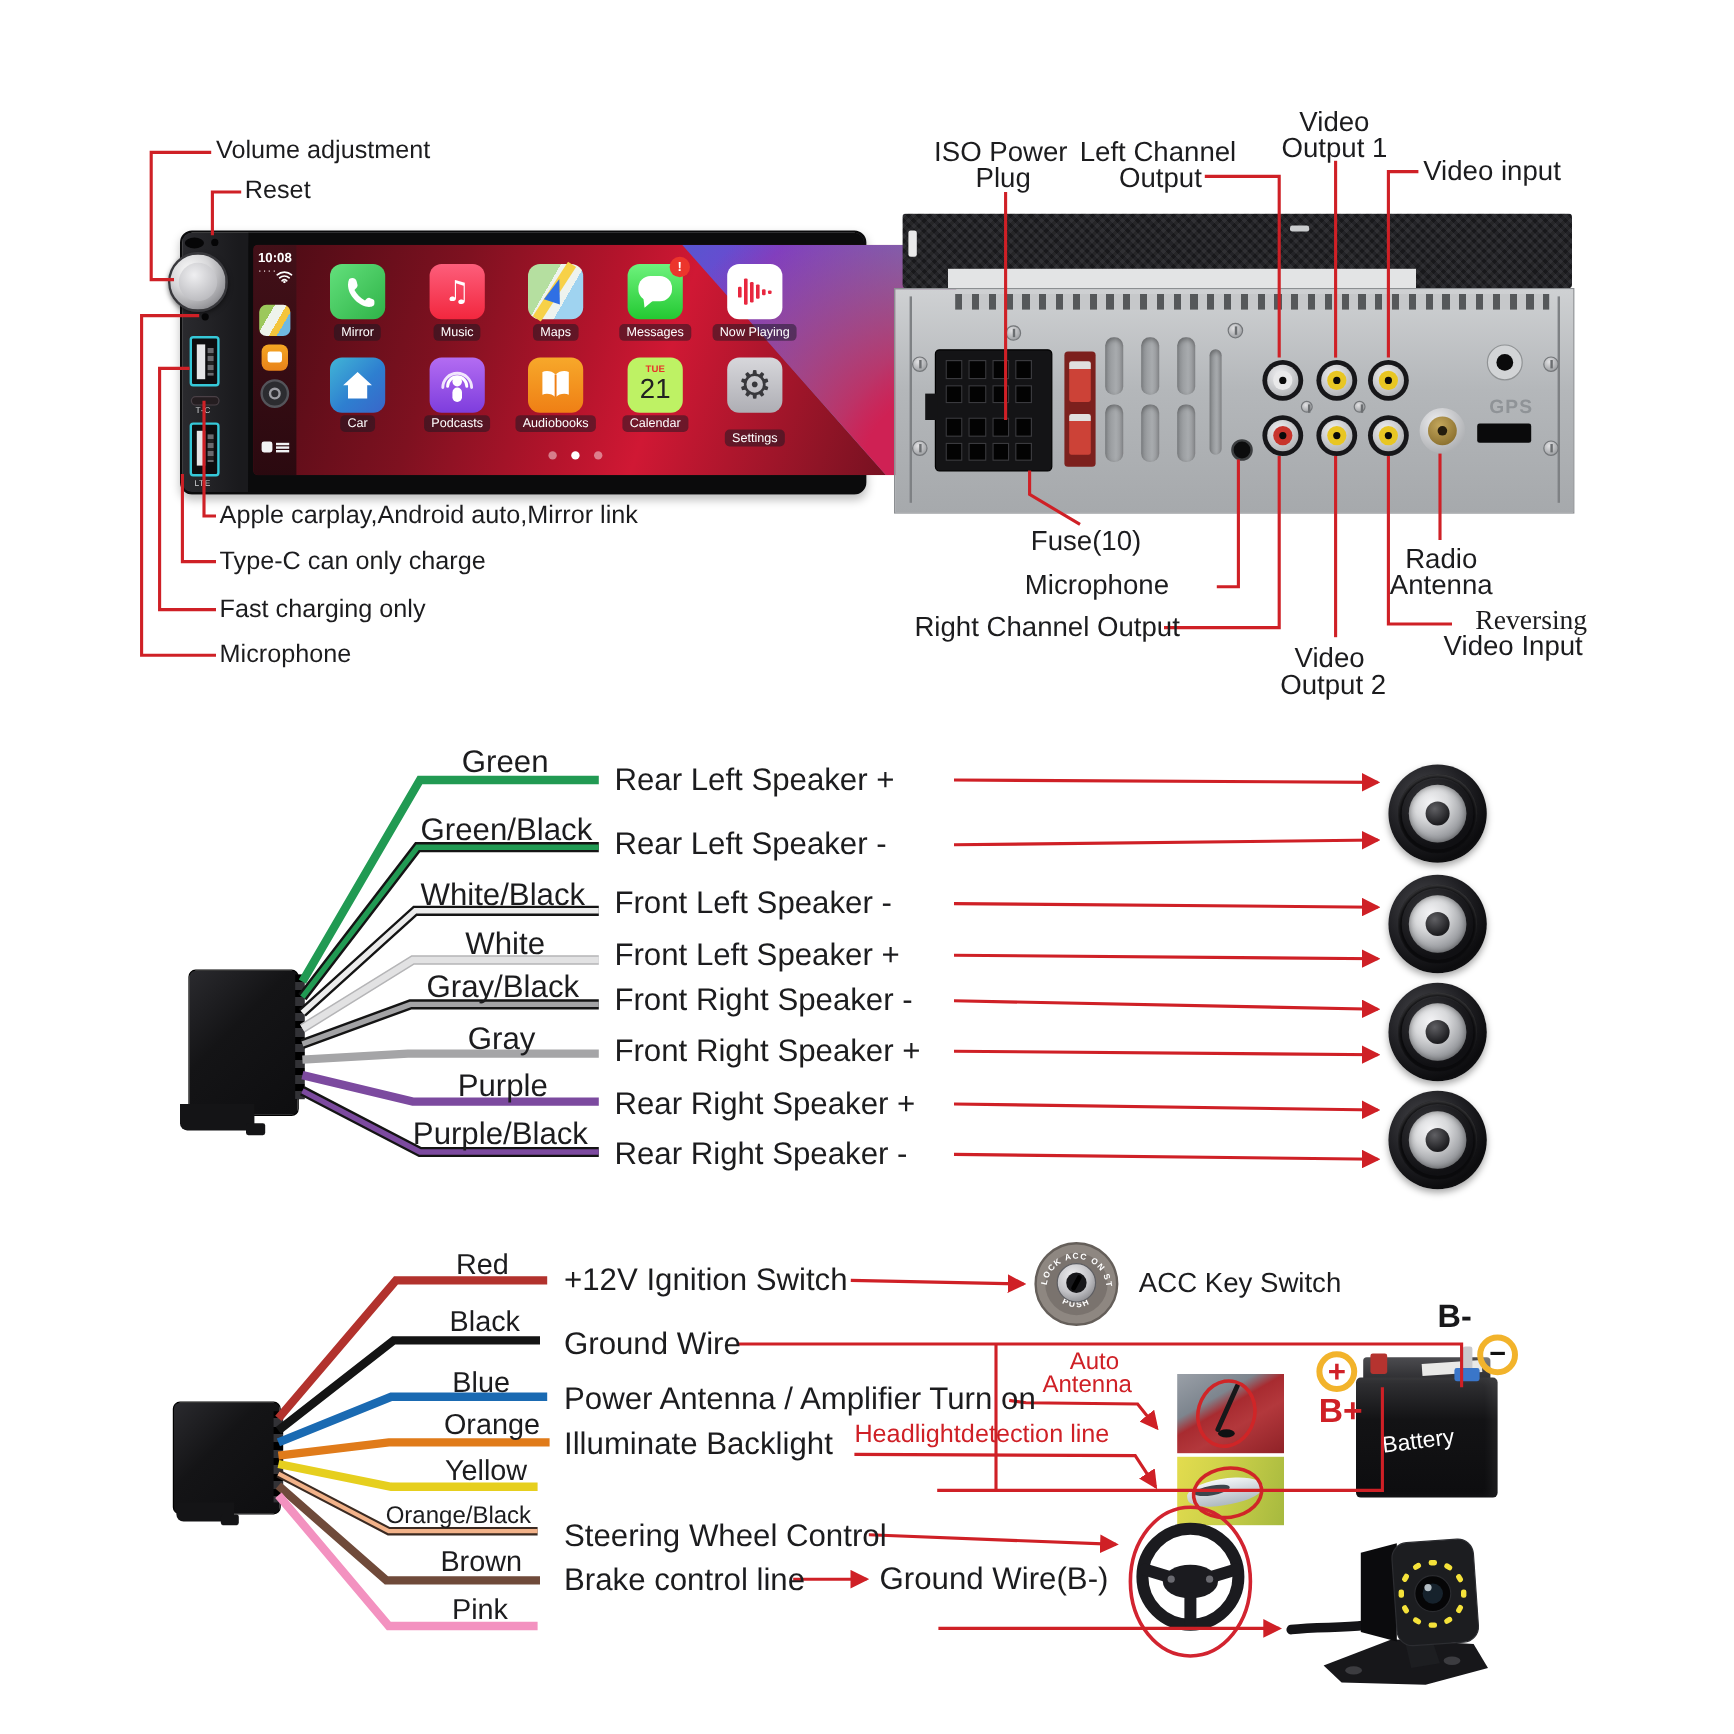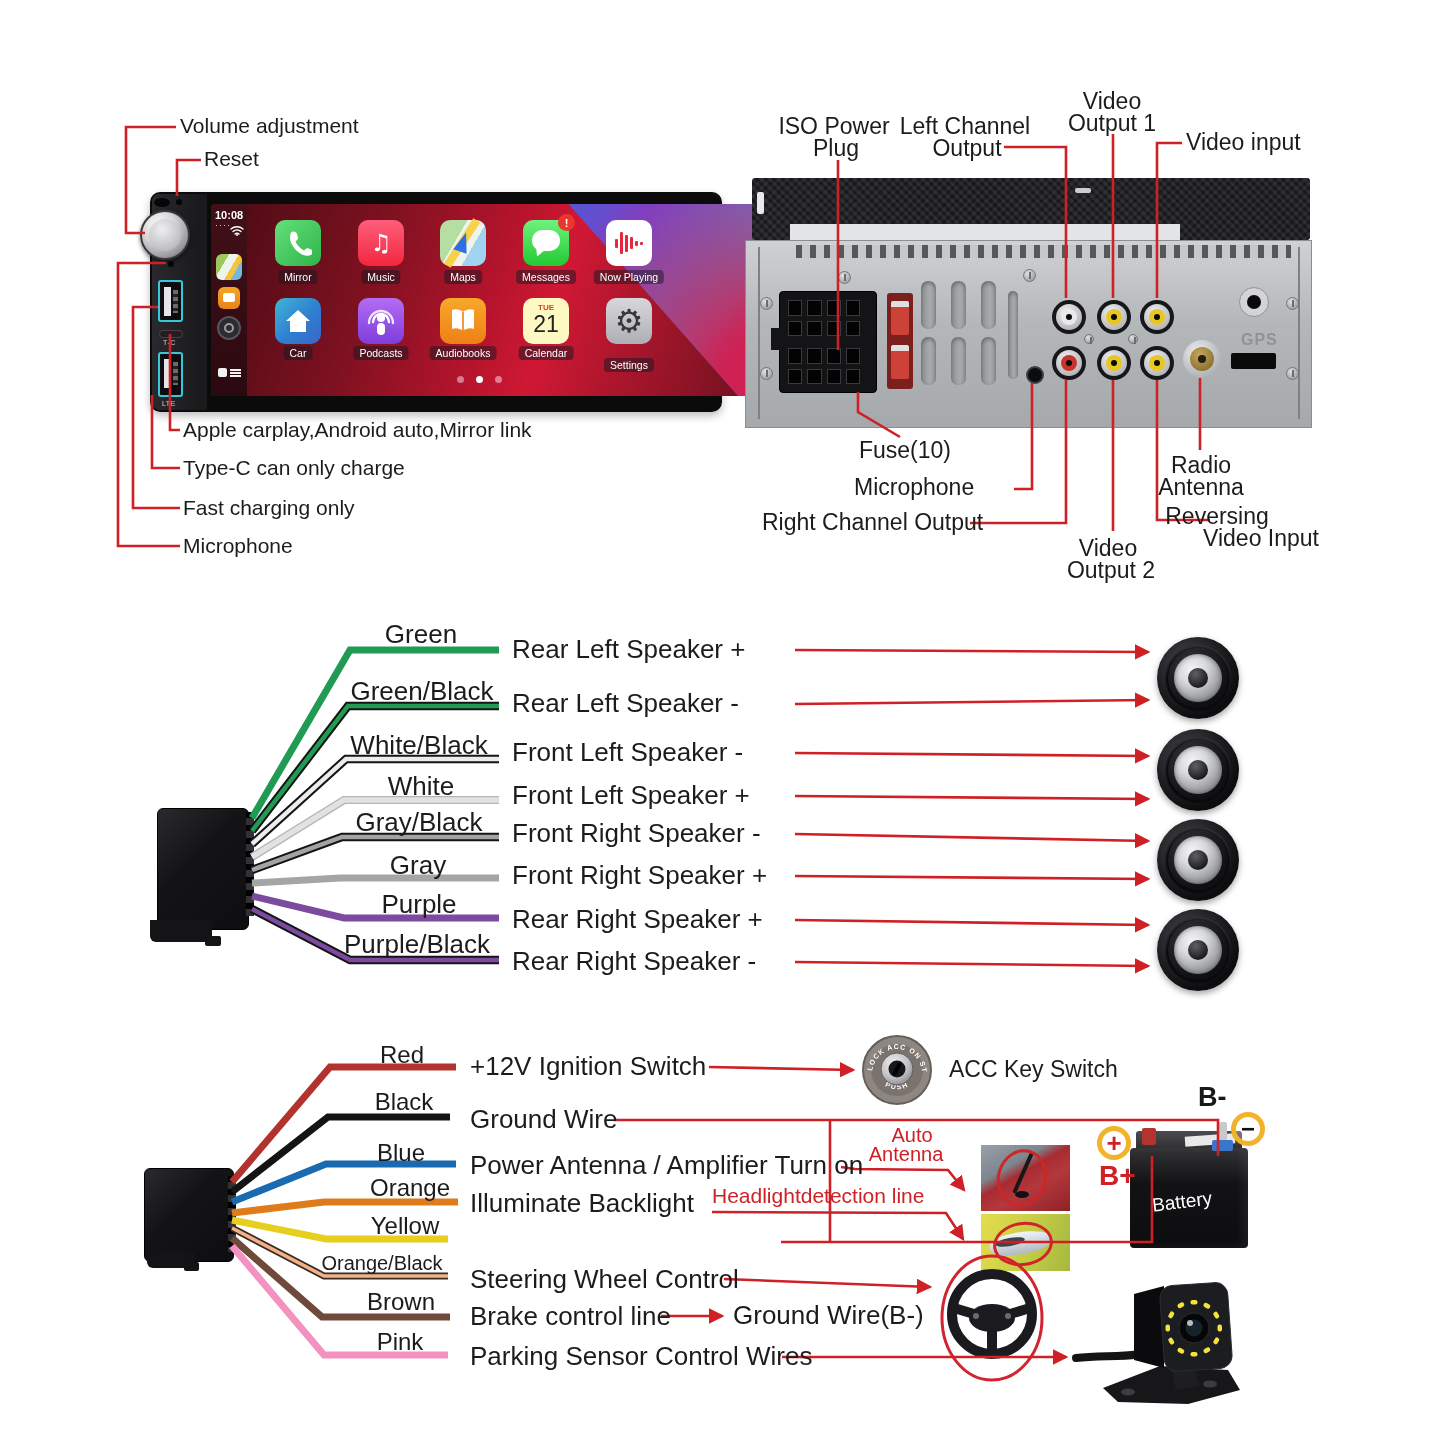--- a/index.html
+++ b/index.html
@@ -204,21 +204,21 @@
             <path d="M8,18 a8,8 0 1 1 16,0" stroke="#fff" stroke-width="2.4" fill="none" stroke-linecap="round"></path>
             <path d="M4,19 a12,12 0 1 1 24,0" stroke="#fff" stroke-width="2.4" fill="none" stroke-linecap="round" opacity=".85"></path>
           </svg>
         </div>
         <div class="app" style="left:252px;top:94px;background:linear-gradient(180deg,#f7a82a,#ef7f15);">
           <svg class="abs" style="left:0;top:0;" width="46" height="46" viewBox="0 0 46 46">
             <path d="M23,14 C20,11 15,10.5 12,12 L12,31 C15,29.5 20,30 23,33 C26,30 31,29.5 34,31 L34,12 C31,10.5 26,11 23,14 Z" fill="#fff"></path>
             <path d="M23,14 L23,33" stroke="#ef7f15" stroke-width="1.6"></path>
           </svg>
         </div>
-        <div class="app" style="left:335px;top:94px;background:#fef9c3;">
+        <div class="app" style="left:335px;top:94px;background:#bef264;">
           <div class="lbl ctr" style="left:23px;top:6px;font-size:8px;font-weight:bold;color:#e8332a;">TUE</div>
           <div class="lbl ctr" style="left:23px;top:14px;font-size:23px;color:#222;">21</div>
         </div>
         <div class="app" style="left:418px;top:94px;background:linear-gradient(180deg,#d7d7db,#aeaeb4);">
           <div class="glyph" style="font-size:32px;color:#38383c;">⚙</div>
         </div>
         <div class="applbl" style="left:87px;top:142px;">Car</div>
         <div class="applbl" style="left:170px;top:142px;">Podcasts</div>
         <div class="applbl" style="left:252px;top:142px;">Audiobooks</div>
         <div class="applbl" style="left:335px;top:142px;">Calendar</div>
@@ -526,21 +526,21 @@
   <div class="lbl s23 ctr z7" style="left:1112px;top:89px;">Video</div>
   <div class="lbl s23 ctr z7" style="left:1112px;top:111px;">Output 1</div>
   <div class="lbl s23 z7" style="left:1186px;top:130px;">Video input</div>
   <div class="lbl s23 ctr z7" style="left:905px;top:438px;">Fuse(10)</div>
   <div class="lbl s23 z7" style="left:854px;top:475px;">Microphone</div>
   <div class="lbl s23 z7" style="left:762px;top:510px;">Right Channel Output</div>
   <div class="lbl s23 ctr z7" style="left:1108px;top:536px;">Video</div>
   <div class="lbl s23 ctr z7" style="left:1111px;top:558px;">Output 2</div>
   <div class="lbl s23 ctr z7" style="left:1201px;top:453px;">Radio</div>
   <div class="lbl s23 ctr z7" style="left:1201px;top:475px;">Antenna</div>
-  <div class="lbl s23 ctr z7" style="left:1217px;top:504px;">Reversing</div>
+  <div class="lbl s23 ctr z7" style="left:1276px;top:504px;font-family:Liberation Serif, serif;">Reversing</div>
   <div class="lbl s23 ctr z7" style="left:1261px;top:526px;">Video Input</div>
 
   <div class="lbl s26 ctr z7" style="left:421px;top:620px;">Green</div>
   <div class="lbl s26 ctr z7" style="left:422px;top:677px;">Green/Black</div>
   <div class="lbl s26 ctr z7" style="left:419px;top:731px;">White/Black</div>
   <div class="lbl s26 ctr z7" style="left:421px;top:772px;">White</div>
   <div class="lbl s26 ctr z7" style="left:419px;top:808px;">Gray/Black</div>
   <div class="lbl s26 ctr z7" style="left:418px;top:851px;">Gray</div>
   <div class="lbl s26 ctr z7" style="left:419px;top:890px;">Purple</div>
   <div class="lbl s26 ctr z7" style="left:417px;top:930px;">Purple/Black</div>
@@ -562,21 +562,20 @@
   <div class="lbl ctr z7" style="left:382px;top:1252px;font-size:20px;">Orange/Black</div>
   <div class="lbl s24 ctr z7" style="left:401px;top:1289px;">Brown</div>
   <div class="lbl s24 ctr z7" style="left:400px;top:1329px;">Pink</div>
 
   <div class="lbl s26 z7" style="left:470px;top:1052px;">+12V Ignition Switch</div>
   <div class="lbl s26 z7" style="left:470px;top:1105px;">Ground Wire</div>
   <div class="lbl s26 z7" style="left:470px;top:1151px;">Power Antenna / Amplifier Turn on</div>
   <div class="lbl s26 z7" style="left:470px;top:1189px;">Illuminate Backlight</div>
   <div class="lbl s26 z7" style="left:470px;top:1265px;">Steering Wheel Control</div>
   <div class="lbl s26 z7" style="left:470px;top:1302px;">Brake control line</div>
-  <div class="lbl s26 z7" style="left:470px;top:1342px;">Parking Sensor Control Wires</div>
 
   <div class="lbl s23 z7" style="left:949px;top:1057px;">ACC Key Switch</div>
   <div class="lbl red ctr z7" style="left:912px;top:1124px;font-size:20px;">Auto</div>
   <div class="lbl red ctr z7" style="left:906px;top:1143px;font-size:20px;">Antenna</div>
   <div class="lbl red z7" style="left:712px;top:1184px;font-size:21px;">Headlightdetection line</div>
   <div class="lbl z7" style="left:1198px;top:1083px;font-size:27px;font-weight:600;color:#18181a;">B-</div>
   <div class="lbl red z7" style="left:1099px;top:1161px;font-size:28px;font-weight:bold;">B+</div>
   <div class="lbl s26 z7" style="left:733px;top:1301px;">Ground Wire(B-)</div>
 
 </div>

